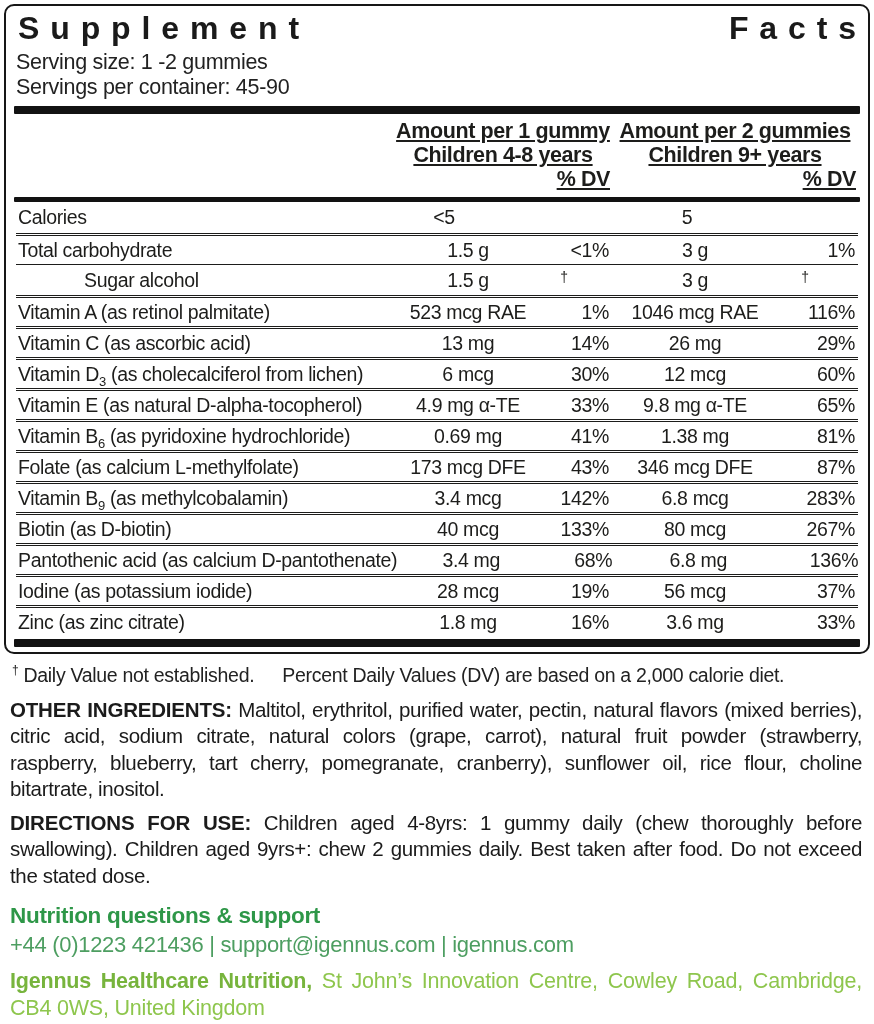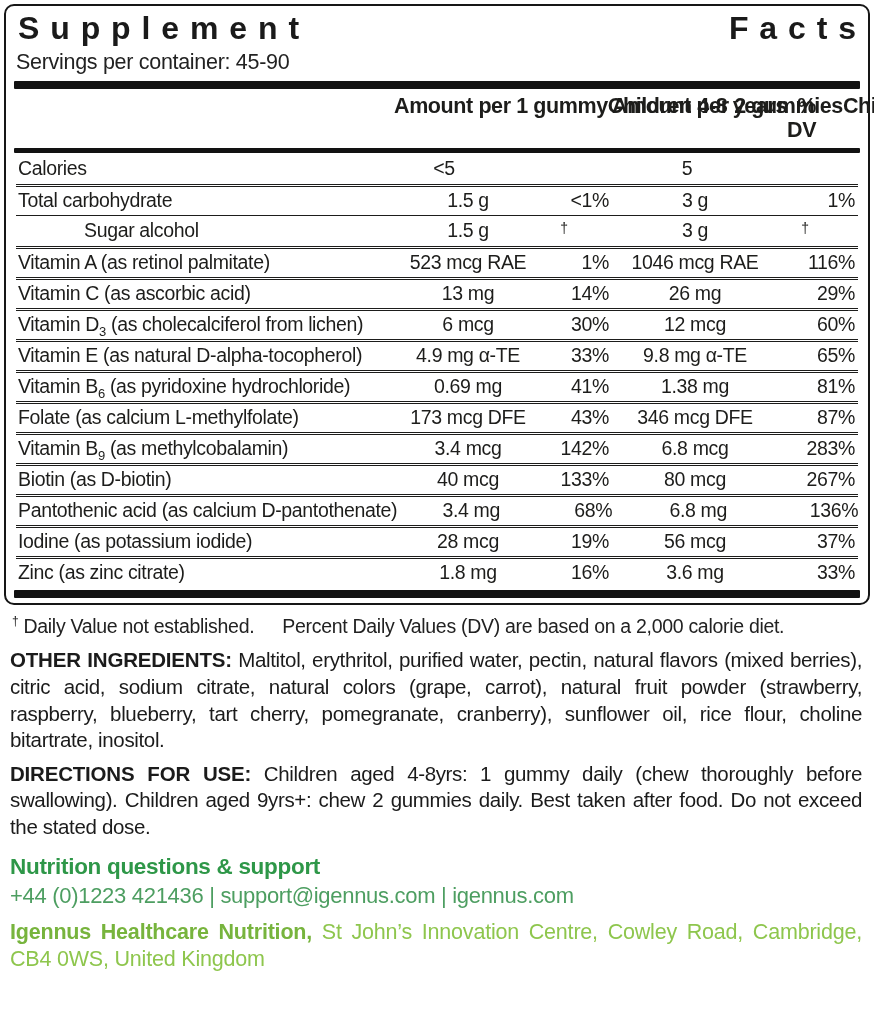--- a/index.html
+++ b/index.html
@@ -36,21 +36,21 @@
     font-size:21.5px;line-height:1.17;letter-spacing:-0.3px;color:#222;
   }
   .bar{background:#121212;border-radius:1px;}
   .bar.thick-top{height:8px;margin:6px -2px 0 -2px;}
   .bar.mid{height:5px;margin:2px -2px 0 -2px;}
   .bar.thick-bottom{height:8px;margin:3px -2px 5px -2px;}
 
   
   .tgrid{display:grid;grid-template-columns:1fr 148px 70px 166px 80px;align-items:center;}
   .thead{padding:5px 0 4px 0;}
-  .hdr-group{display:flex;flex-direction:row;}
+  .hdr-group{display:flex;flex-direction:column;text-decoration:underline;}
   .hg1{grid-column:2/4;}
   .hg2{grid-column:4/6;}
   .hdr-group .h-line{
     font-weight:700;font-size:21.5px;line-height:1.12;text-align:center;
     letter-spacing:-0.4px;white-space:nowrap;
   }
   .hdr-group .h-dv{
     font-weight:700;font-size:21.5px;line-height:1.12;text-align:right;
     padding-right:2px;letter-spacing:-0.4px;
   }
@@ -95,20 +95,21 @@
   .company-para b{font-weight:800;color:var(--green-bold);}
 </style>
 </head>
 <body>
 
 <div class="facts-box">
   <h1 class="title">
     <span>Supplement</span>
     <span>Facts</span>
   </h1>
+  <div class="serving-line">Serving size: 1 -2 gummies</div>
   <div class="serving-line">Servings per container: 45-90</div>
 
   <div class="bar thick-top"></div>
 
   <div class="tgrid thead">
     <div></div>
     <div class="hdr-group hg1">
       <div class="h-line">Amount per 1 gummy</div>
       <div class="h-line">Children 4-8 years</div>
       <div class="h-dv">% DV</div>

